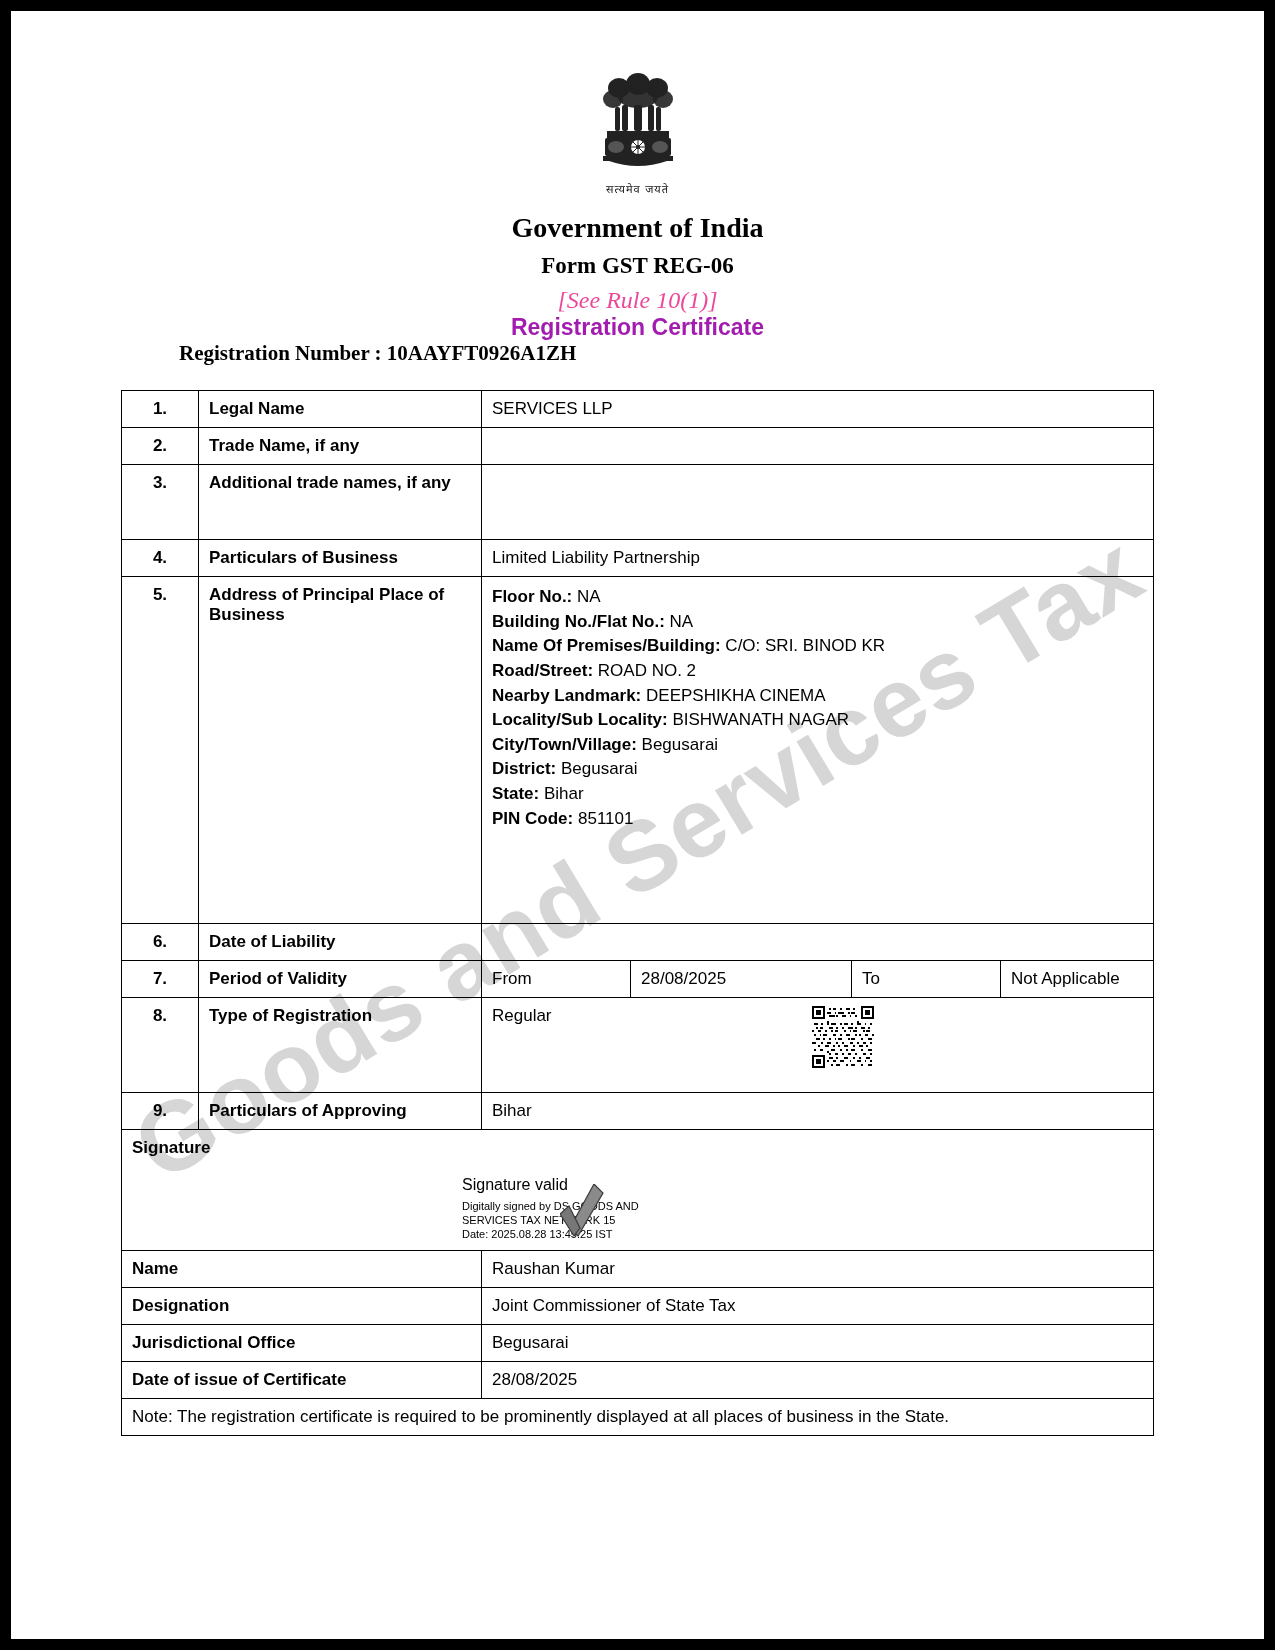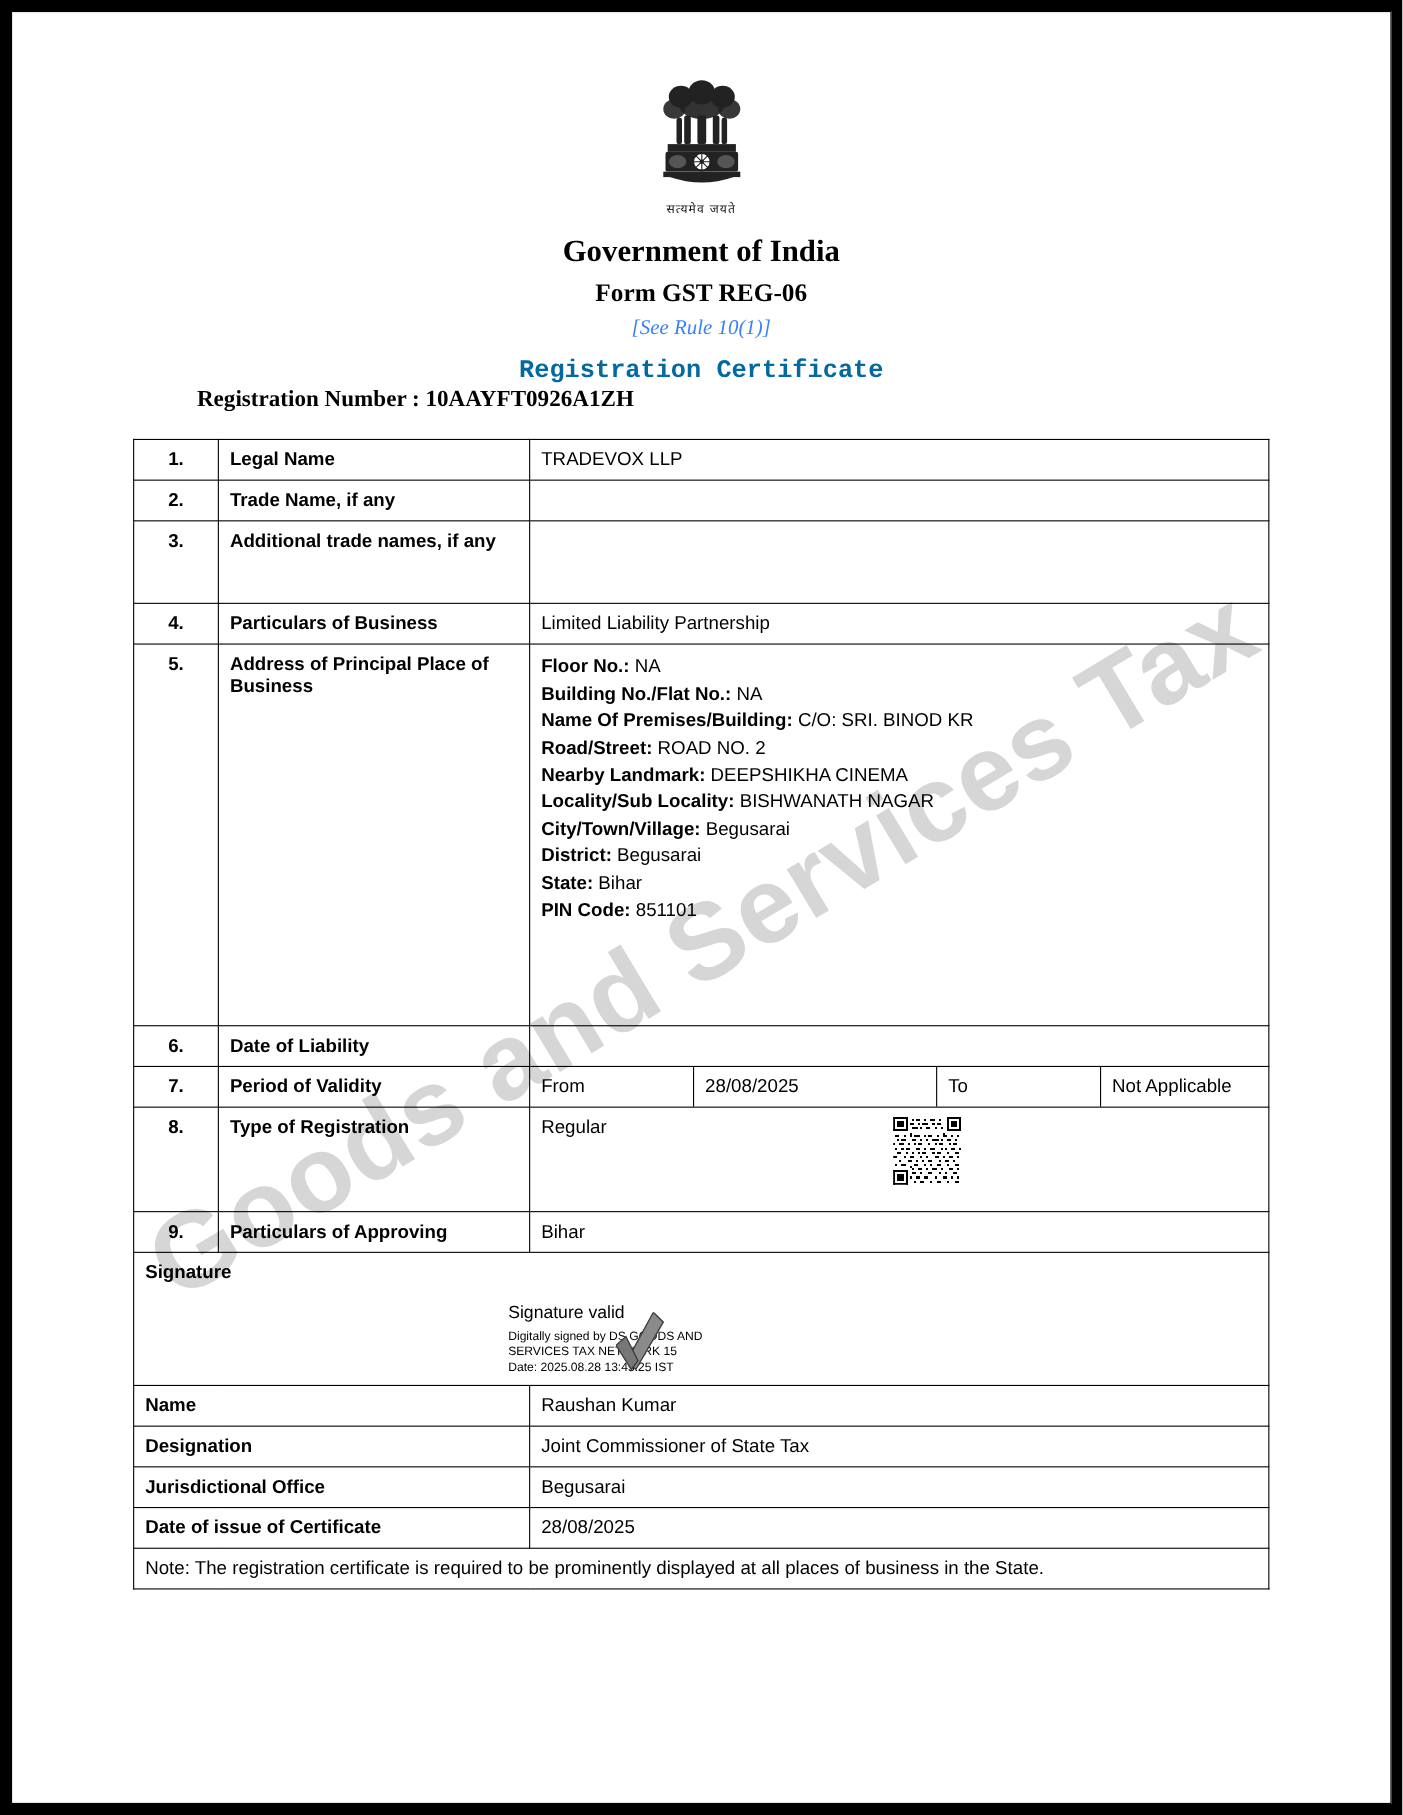--- a/index.html
+++ b/index.html
@@ -83,31 +83,31 @@
     font-family: "Liberation Serif", serif;
     font-weight: bold;
     font-size: 23px;
     margin-top: 9px;
     color: #000;
   }
   .h-rule {
     text-align: center;
     font-family: "Liberation Serif", serif;
     font-style: italic;
-    font-size: 19px;
+    font-size: 24px;
     margin-top: 8px;
-    color: #3b82f6;
+    color: #ec4899;
   }
   .h-cert {
     text-align: center;
-    font-family: Liberation Mono, monospace;
+    font-family: Liberation Sans, sans-serif;
     font-weight: bold;
     font-size: 23px;
-    margin-top: 14px;
-    color: #0369a1;
+    margin-top: 0;
+    color: #a21caf;
   }
   .h-regno {
     font-family: "Liberation Serif", serif;
     font-weight: bold;
     font-size: 21px;
     margin-top: 0;
     margin-left: 58px;
     color: #000;
   }
 
@@ -258,21 +258,21 @@
         <div class="h-form">Form GST REG-06</div>
         <div class="h-rule">[See Rule 10(1)]</div>
         <div class="h-cert">Registration Certificate</div>
         <div class="h-regno">Registration Number : 10AAYFT0926A1ZH</div>
 
         <table class="cert">
           <tbody>
             <tr>
               <td class="num">1.</td>
               <td class="lbl">Legal Name</td>
-              <td class="val">TRADEVOX LLP</td>
+              <td class="val">SERVICES LLP</td>
             </tr>
             <tr>
               <td class="num">2.</td>
               <td class="lbl">Trade Name, if any</td>
               <td class="val"></td>
             </tr>
             <tr>
               <td class="num">3.</td>
               <td class="lbl" style="height:58px">Additional trade names, if any</td>
               <td class="val"></td>

